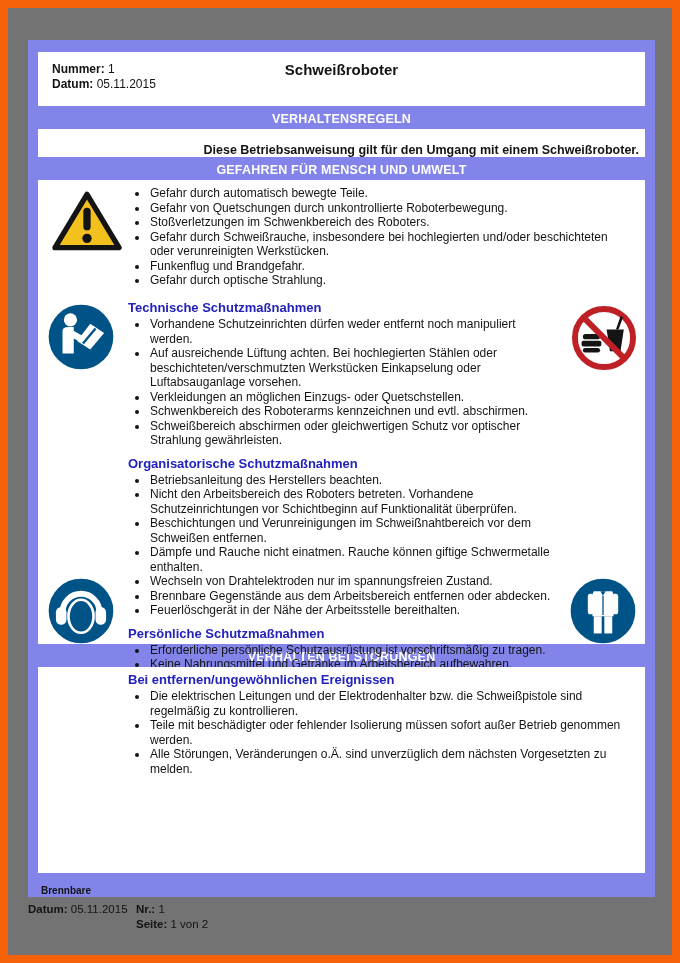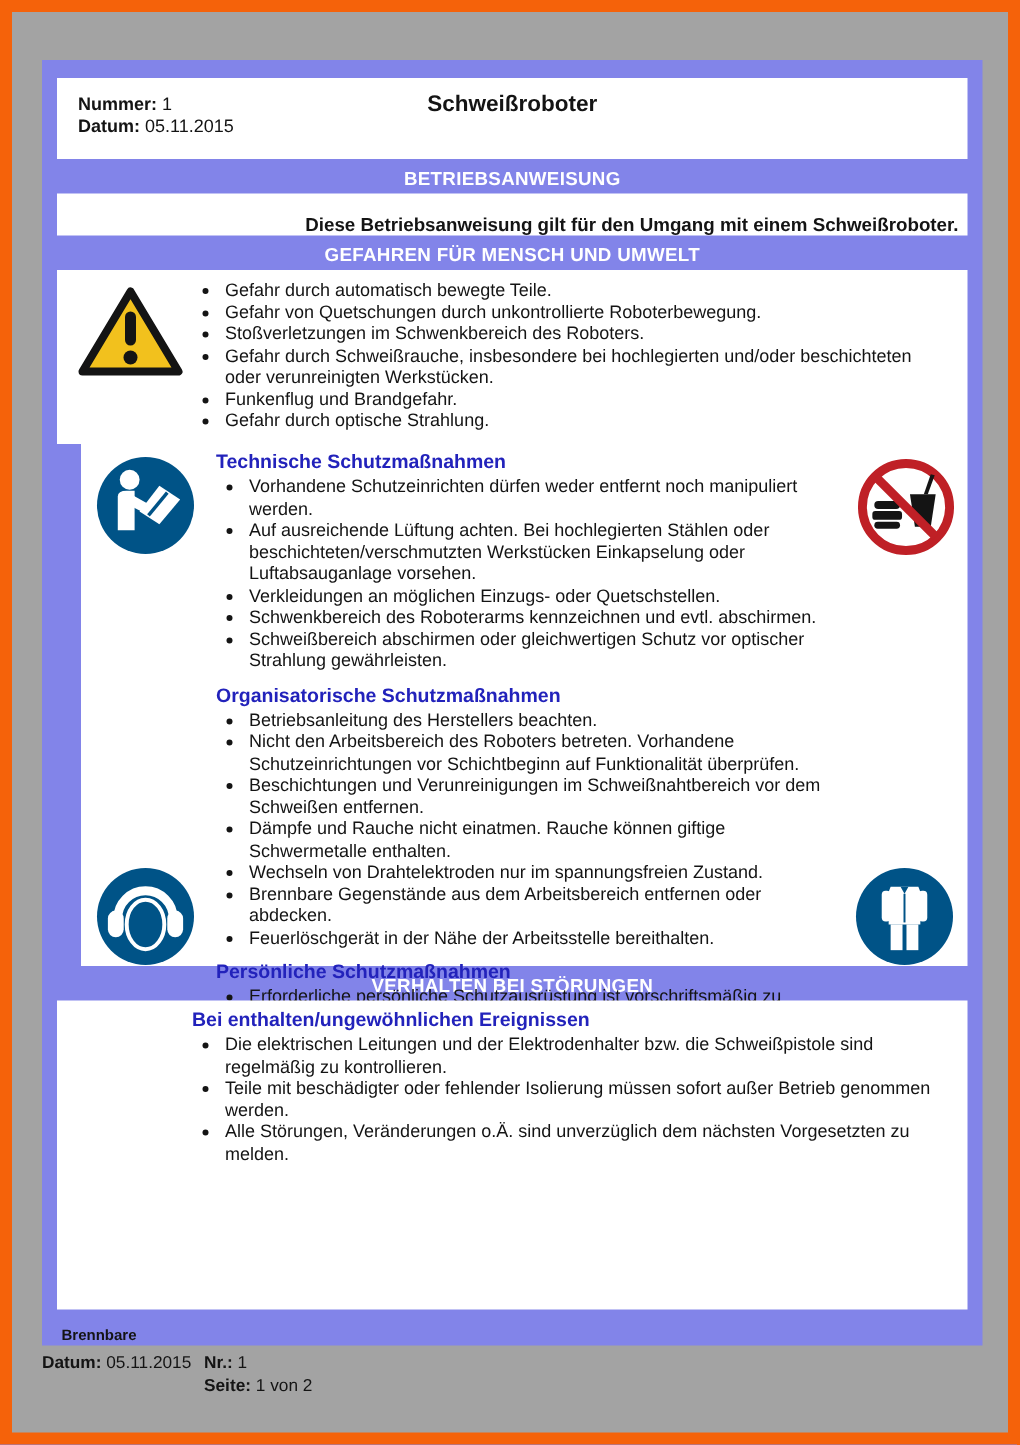--- a/index.html
+++ b/index.html
@@ -4,21 +4,21 @@
 <style>
   html,body{margin:0;padding:0;}
   body{
     width:680px;height:963px;position:relative;
     background:#f5620a;
     font-family:"Liberation Sans",sans-serif;
     color:#141414;
   }
   .page{
     position:absolute;left:8px;top:8px;width:664px;height:947px;
-    background:#a3a3a3;overflow:hidden;
+    background:#737373;overflow:hidden;
   }
   .panel{
     position:absolute;left:20px;top:32px;width:627px;height:857px;
     background:#8284e9;box-sizing:border-box;padding:12px 10px 0 10px;
   }
   .box{background:#ffffff;box-sizing:border-box;}
   .band{
     color:#ffffff;font-weight:bold;font-size:12.5px;line-height:14px;
     text-align:center;padding:2px 0 2px;margin:4px 0 1px;
     letter-spacing:.2px;
@@ -30,21 +30,21 @@
   .doc-title{text-align:center;font-size:17px;font-weight:bold;line-height:19px;letter-spacing:.3px;}
   .doc-subtitle{text-align:center;font-size:15px;font-weight:bold;line-height:18px;}
   
   .scope-box{height:20px;font-size:12.5px;font-weight:bold;padding:14px 6px;line-height:15px;text-align:right;}
   
   .content-box{position:relative;font-size:12px;line-height:14.5px;}
   .content-box h3{margin:0;font-size:13px;font-weight:bold;color:#2222bb;line-height:16px;}
   .content-box ul{margin:1px 0 0;padding-left:21px;}
   .content-box li{margin:0;padding-left:1px;}
   .gefahren-box{height:116px;padding:5px 14px 0 90px;}
-  .schutz-box{height:348px;padding:4px 86px 0 90px;margin-left:16px;}
+  .schutz-box{height:348px;padding:4px 86px 0 90px;}
   .verhalten-box{height:206px;padding:5px 14px 0 90px;}
   .group{margin-top:0;}
   .group + .group{margin-top:8px;}
   .icon{position:absolute;}
   .icon-warn{left:12px;top:9px;}
   .icon-tl{left:10px;top:8px;}
   .icon-tr{right:8px;top:9px;}
   .icon-bl{left:10px;top:282px;}
   .icon-br{right:9px;top:282px;}
   .ersteller{
@@ -70,21 +70,21 @@
           <span>1</span>
         </div>
         <div>
           <span class="lbl">Datum:</span>
           <span>05.11.2015</span>
         </div>
       </div>
       <div class="doc-subtitle">Schweißroboter</div>
     </div>
 
-    <div class="band">BETRIEBSANWEISUNG</div>
+    <div class="band">VERHALTENSREGELN</div>
     <div class="box scope-box">Diese Betriebsanweisung gilt für den Umgang mit einem Schweißroboter.</div>
 
     <div class="band">GEFAHREN FÜR MENSCH UND UMWELT</div>
     <div class="box content-box gefahren-box">
       <span class="icon icon-warn">
         <svg viewBox="0 0 110 96" width="74" height="64">
           <path d="M55 8 L103 88 L7 88 Z" fill="#f2c11d" stroke="#141414" stroke-width="8" stroke-linejoin="round"></path>
           <rect x="49.5" y="28" width="11" height="34" rx="5.5" fill="#141414"></rect>
           <circle cx="55" cy="74" r="7" fill="#141414"></circle>
         </svg>
@@ -176,21 +176,21 @@
         <ul>
           <li>Erforderliche persönliche Schutzausrüstung ist vorschriftsmäßig zu tragen.</li>
           <li>Keine Nahrungsmittel und Getränke im Arbeitsbereich aufbewahren.</li>
           <li>Während der Bedienung keine Nahrungs- oder Genussmittel zu sich nehmen.</li>
         </ul>
       </div>
     </div>
 
     <div class="band">VERHALTEN BEI STÖRUNGEN</div>
     <div class="box content-box verhalten-box">
-      <h3>Bei enthalten/ungewöhnlichen Ereignissen</h3>
+      <h3>Bei entfernen/ungewöhnlichen Ereignissen</h3>
       <ul>
         <li>Die elektrischen Leitungen und der Elektrodenhalter bzw. die Schweißpistole sind regelmäßig zu kontrollieren.</li>
         <li>Teile mit beschädigter oder fehlender Isolierung müssen sofort außer Betrieb genommen werden.</li>
         <li>Alle Störungen, Veränderungen o.Ä. sind unverzüglich dem nächsten Vorgesetzten zu melden.</li>
       </ul>
     </div>
 
     <div class="ersteller">Brennbare</div>
   </div>
 

